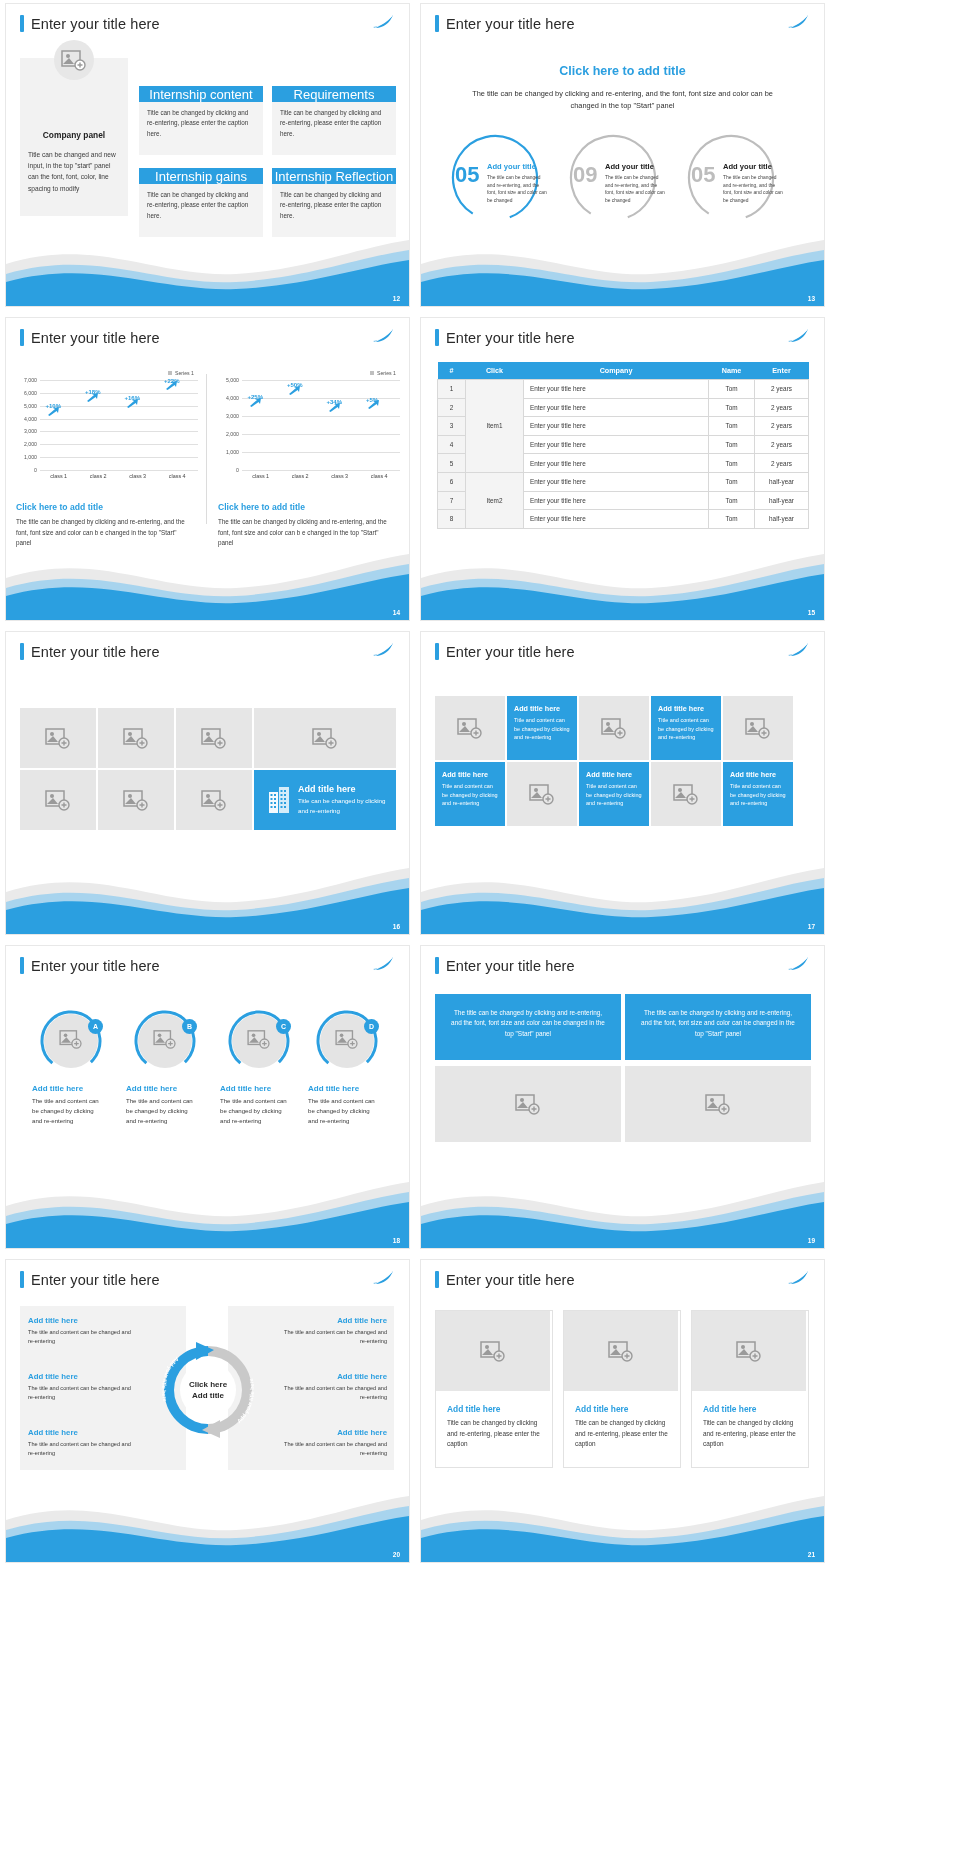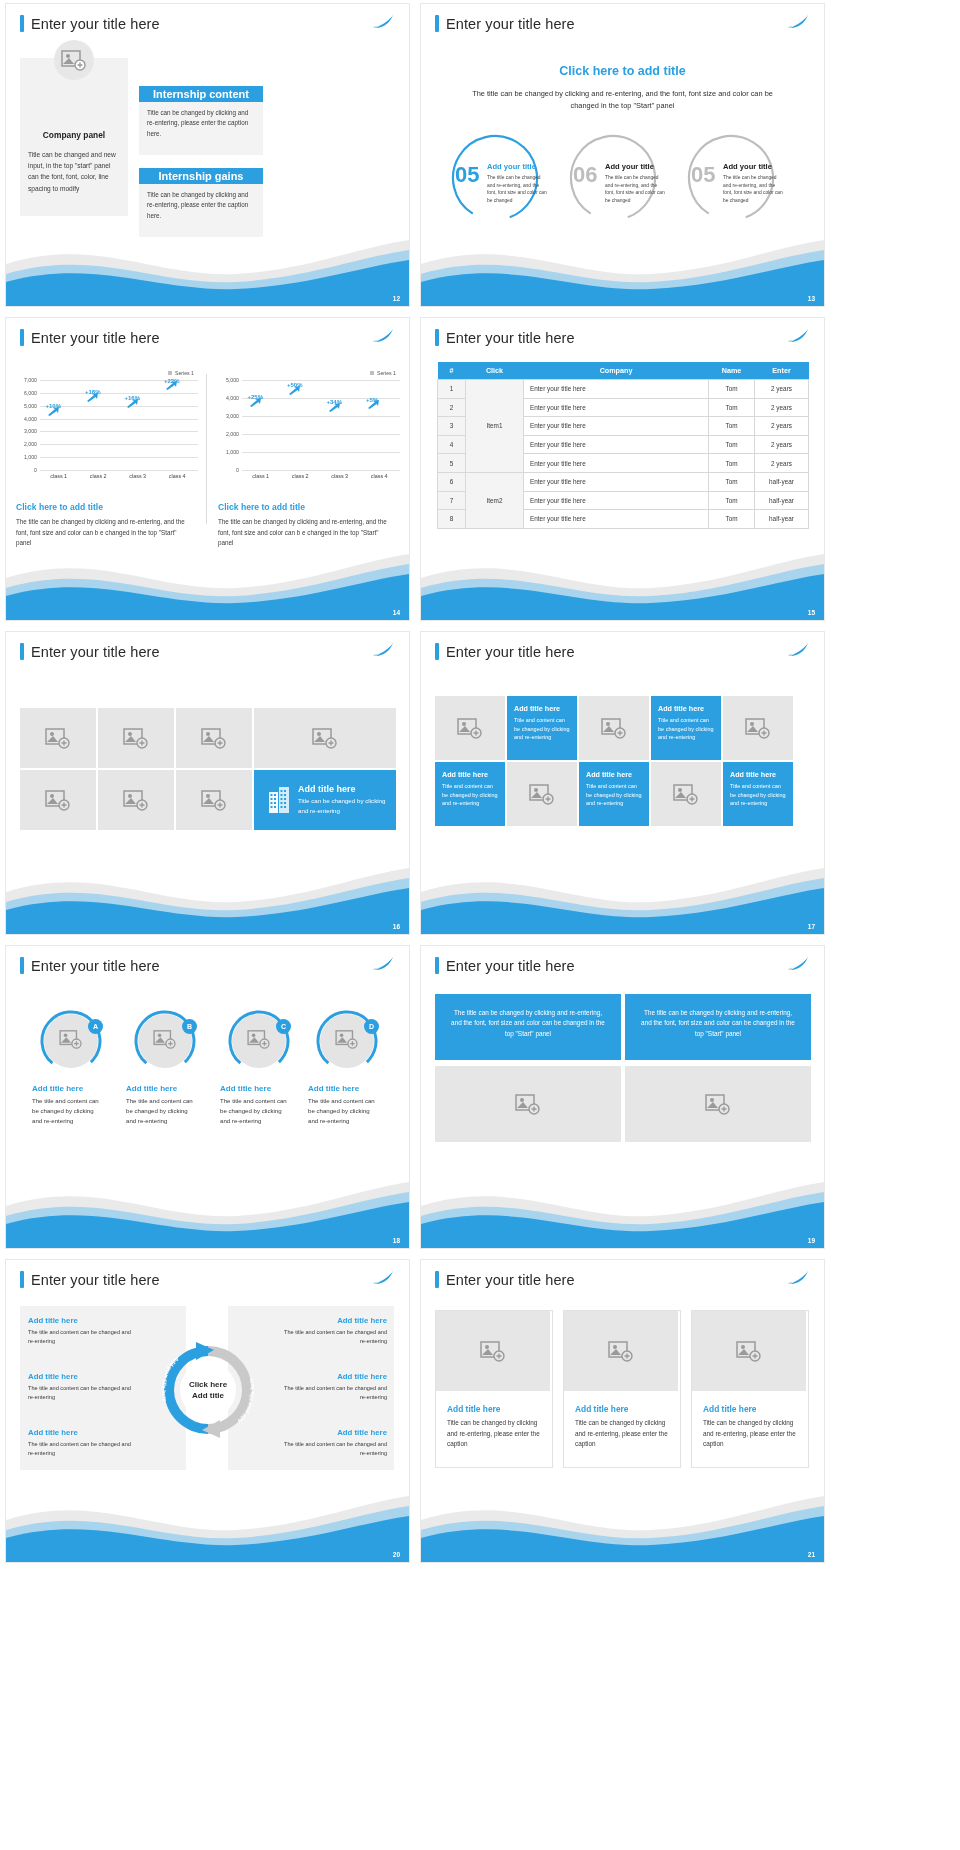--- a/index.html
+++ b/index.html
@@ -15,21 +15,21 @@
   .pageno{position:absolute;right:9px;bottom:4px;font-size:6.5px;color:#fff;font-weight:700;}
   
   .ph{display:flex;align-items:center;justify-content:center;background:#e6e6e6;}
   .phico{width:26px;height:22px;}
   
   .s12-left{position:absolute;left:14px;top:54px;width:108px;height:158px;background:#f2f2f2;}
   .s12-circ{position:absolute;left:48px;top:36px;width:40px;height:40px;border-radius:50%;background:#e7e7e7;display:flex;align-items:center;justify-content:center;}
   .s12-cname{position:absolute;left:14px;top:126px;width:108px;text-align:center;font-size:8.4px;font-weight:700;color:#222;}
   .s12-ctxt{position:absolute;left:22px;top:145px;width:94px;font-size:6.6px;line-height:11.2px;color:#3b3b3b;}
   .s12-card{position:absolute;width:124px;}
-  .s12-hd{height:16px;background:#2b9fe0;color:#fff;font-size:11px;font-weight:700;display:flex;align-items:center;justify-content:center;}
+  .s12-hd{height:16px;background:#2b9fe0;color:#fff;font-size:13px;font-weight:400;display:flex;align-items:center;justify-content:center;}
   .s12-bd{height:53px;background:#f3f3f3;padding:6px 8px 0;box-sizing:border-box;font-size:6.3px;line-height:10.4px;color:#3b3b3b;}
   
   .s13-h{position:absolute;top:60px;left:0;right:0;text-align:center;font-size:12.5px;font-weight:700;color:#2b9fe0;}
   .s13-s{position:absolute;top:84px;left:44px;right:44px;text-align:center;font-size:7.4px;line-height:12px;color:#2f2f2f;}
   .s13-circ{position:absolute;width:88px;height:88px;border-radius:50%;}
   .s13-num{position:absolute;font-size:22px;font-weight:700;line-height:1;}
   .s13-t{position:absolute;font-size:7.6px;font-weight:700;}
   .s13-b{position:absolute;width:62px;font-size:4.9px;line-height:7.6px;color:#444;}
   
   .chartbox{position:absolute;top:52px;width:186px;height:116px;}
@@ -110,24 +110,32 @@
         <path d="M19 13.5 V18.5 M16.5 16 H21.5" stroke="#9a9a9a" stroke-width="1.4"></path>
       </svg>
     </div>
     <div class="s12-cname">Company panel</div>
     <div class="s12-ctxt">Title can be changed and new input, in the top "start" panel can the font, font, color, line spacing to modify</div>
 
     <div class="s12-card" style="left:133px;top:82px;">
       <div class="s12-hd">Internship content</div>
       <div class="s12-bd">Title can be changed by clicking and re-entering, please enter the caption here.</div>
     </div>
+    <div class="s12-card" style="left:266px;top:82px;">
+      <div class="s12-hd">Requirements</div>
+      <div class="s12-bd">Title can be changed by clicking and re-entering, please enter the caption here.</div>
+    </div>
     <div class="s12-card" style="left:133px;top:164px;">
       <div class="s12-hd">Internship gains</div>
       <div class="s12-bd">Title can be changed by clicking and re-entering, please enter the caption here.</div>
     </div>
+    <div class="s12-card" style="left:266px;top:164px;">
+      <div class="s12-hd">Internship Reflection</div>
+      <div class="s12-bd">Title can be changed by clicking and re-entering, please enter the caption here.</div>
+    </div>
 
     <svg class="wave" viewBox="0 0 403 72" preserveAspectRatio="none">
       <path d="M0 30 C90 2 150 44 230 40 C300 36 350 14 403 6 L403 72 L0 72 Z" fill="#eaeaea"></path>
       <path d="M0 40 C90 14 150 52 230 48 C300 44 350 24 403 16 L403 72 L0 72 Z" fill="#a8d4ee"></path>
       <path d="M0 48 C90 24 150 58 230 55 C300 52 350 34 403 26 L403 72 L0 72 Z" fill="#2b9fe0"></path>
     </svg>
     <span class="pageno">12</span>
   </div>
 
   <div class="slide">
@@ -146,21 +154,21 @@
     <svg class="s13-circ" style="left:30px;top:130px;" viewBox="0 0 88 88">
       <circle cx="44" cy="44" r="42" fill="none" stroke="#2b9fe0" stroke-width="2.2" stroke-dasharray="225 40" transform="rotate(122 44 44)"></circle>
     </svg>
     <div class="s13-num" style="left:34px;top:160px;color:#2b9fe0;">05</div>
     <div class="s13-t" style="left:66px;top:158px;color:#2b9fe0;">Add your title</div>
     <div class="s13-b" style="left:66px;top:170px;">The title can be changed and re-entering, and the font, font size and color can be changed</div>
 
     <svg class="s13-circ" style="left:148px;top:130px;" viewBox="0 0 88 88">
       <circle cx="44" cy="44" r="42" fill="none" stroke="#bdbdbd" stroke-width="2.2" stroke-dasharray="225 40" transform="rotate(122 44 44)"></circle>
     </svg>
-    <div class="s13-num" style="left:152px;top:160px;color:#bdbdbd;">06</div>
+    <div class="s13-num" style="left:152px;top:160px;color:#bdbdbd;">09</div>
     <div class="s13-t" style="left:184px;top:158px;color:#222;">Add your title</div>
     <div class="s13-b" style="left:184px;top:170px;">The title can be changed and re-entering, and the font, font size and color can be changed</div>
 
     <svg class="s13-circ" style="left:266px;top:130px;" viewBox="0 0 88 88">
       <circle cx="44" cy="44" r="42" fill="none" stroke="#bdbdbd" stroke-width="2.2" stroke-dasharray="225 40" transform="rotate(122 44 44)"></circle>
     </svg>
     <div class="s13-num" style="left:270px;top:160px;color:#bdbdbd;">05</div>
     <div class="s13-t" style="left:302px;top:158px;color:#222;">Add your title</div>
     <div class="s13-b" style="left:302px;top:170px;">The title can be changed and re-entering, and the font, font size and color can be changed</div>
 

